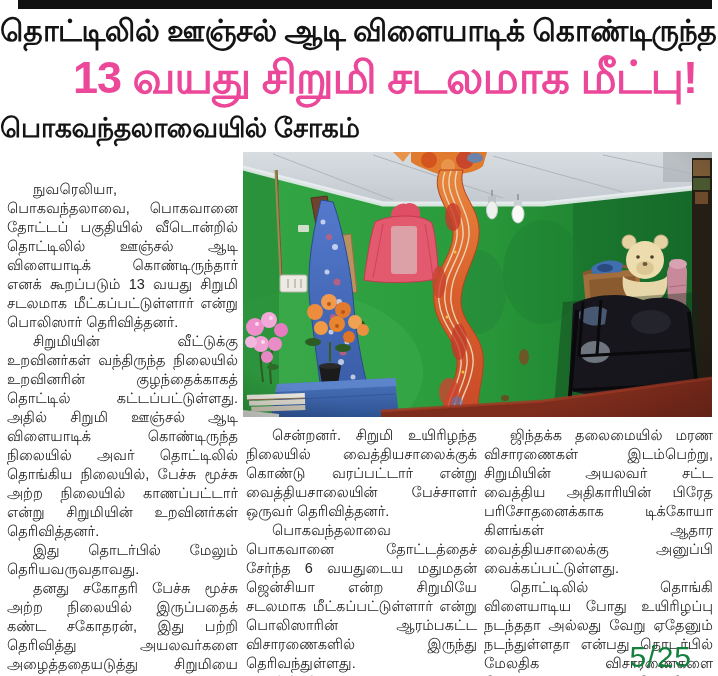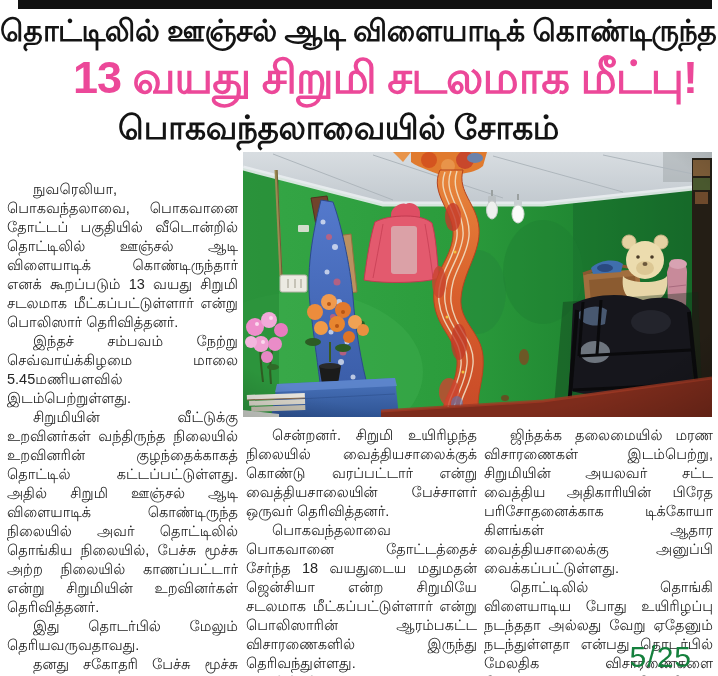--- a/index.html
+++ b/index.html
@@ -10,22 +10,22 @@
   .topbar{position:absolute;top:0;left:18px;width:694px;height:9px;background:#111111;}
   .kicker{
     position:absolute;top:13px;left:0;width:718px;text-align:left;
     font-size:30px;line-height:36px;font-weight:900;color:#141414;letter-spacing:-0.5px;
   }
   .main-headline{
     position:absolute;top:51px;left:0;width:718px;text-align:center;
     font-size:45px;line-height:54px;font-weight:900;color:#ec4899;letter-spacing:-1px;margin-left:26px;
   }
   .subhead{
-    position:absolute;top:112px;left:0;width:677px;text-align:center;
-    font-size:33px;line-height:32px;font-weight:900;color:#141414;letter-spacing:-0.5px;
+    position:absolute;top:112px;left:0;width:677px;
+    font-size:27px;line-height:32px;font-weight:900;color:#141414;letter-spacing:-0.5px;
   }
   .col{position:absolute;font-size:14.5px;line-height:19px;color:#242424;text-align:justify;}
   .col p{margin:0;text-indent:26px;word-break:break-word;}
   .col1{left:7px;top:155px;width:231px;height:500px;margin-top:25px;}
   .col2{left:246px;top:426px;width:231px;height:240px;}
   .col3{left:484px;top:426px;width:229px;height:240px;}
   .photo{position:absolute;left:243px;top:152px;width:469px;height:265px;}
   .pagenum{
     position:absolute;right:26px;bottom:4px;font-size:30px;line-height:30px;
     color:#15803d;font-weight:400;letter-spacing:1px;
@@ -37,21 +37,20 @@
 <div class="page">
 
   <div class="topbar"></div>
 
   <div class="kicker">தொட்டிலில் ஊஞ்சல் ஆடி விளையாடிக் கொண்டிருந்த</div>
   <div class="main-headline">13 வயது சிறுமி சடலமாக மீட்பு!</div>
   <div class="subhead">பொகவந்தலாவையில் சோகம்</div>
 
   <div class="col col1">
     <p>நுவரெலியா, பொகவந்தலாவை, பொகவானை தோட்டப் பகுதியில் வீடொன்றில் தொட்டிலில் ஊஞ்சல் ஆடி விளையாடிக் கொண்டிருந்தார் எனக் கூறப்படும் 13 வயது சிறுமி சடலமாக மீட்கப்பட்டுள்ளார் என்று பொலிஸார் தெரிவித்தனர்.</p>
-    <p>இந்தச் சம்பவம் நேற்று செவ்வாய்க்கிழமை மாலை 5.45மணியளவில் இடம்பெற்றுள்ளது.</p>
     <p>சிறுமியின் வீட்டுக்கு உறவினர்கள் வந்திருந்த நிலையில் உறவினரின் குழந்தைக்காகத் தொட்டில் கட்டப்பட்டுள்ளது. அதில் சிறுமி ஊஞ்சல் ஆடி விளையாடிக் கொண்டிருந்த நிலையில் அவர் தொட்டிலில் தொங்கிய நிலையில், பேச்சு மூச்சு அற்ற நிலையில் காணப்பட்டார் என்று சிறுமியின் உறவினர்கள் தெரிவித்தனர்.</p>
     <p>இது தொடர்பில் மேலும் தெரியவருவதாவது.</p>
     <p>தனது சகோதரி பேச்சு மூச்சு அற்ற நிலையில் இருப்பதைக் கண்ட சகோதரன், இது பற்றி தெரிவித்து அயலவர்களை அழைத்ததையடுத்து சிறுமியை மீட்டெடுத்த அயலவர்கள் பொகவந்தலாவை மாவட்ட வைத்தியசாலைக்குக் கொண்டு</p>
   </div>
 
   <div class="photo">
     <svg viewBox="0 0 469 265" width="469" height="265" xmlns="http://www.w3.org/2000/svg">
       <defs>
         <linearGradient id="wallGrad" x1="0" y1="0" x2="1" y2="0">
           <stop offset="0" stop-color="#35a646"></stop>
@@ -287,21 +286,21 @@
         <polyline points="138,259 300,249 469,226" fill="none" stroke="#a03a24" stroke-width="3" opacity="0.8"></polyline>
         <polygon points="0,258 36,262 36,265 0,265" fill="#cfd2cc"></polygon>
       </g>
 
       <rect x="0" y="0" width="469" height="265" fill="url(#vig)"></rect>
     </svg>
   </div>
 
   <div class="col col2">
     <p>சென்றனர். சிறுமி உயிரிழந்த நிலையில் வைத்தியசாலைக்குக் கொண்டு வரப்பட்டார் என்று வைத்தியசாலையின் பேச்சாளர் ஒருவர் தெரிவித்தனர்.</p>
-    <p>பொகவந்தலாவை பொகவானை தோட்டத்தைச் சேர்ந்த 18 வயதுடைய மதுமதன் ஜென்சியா என்ற சிறுமியே சடலமாக மீட்கப்பட்டுள்ளார் என்று பொலிஸாரின் ஆரம்பகட்ட விசாரணைகளில் இருந்து தெரிவந்துள்ளது.</p>
+    <p>பொகவந்தலாவை பொகவானை தோட்டத்தைச் சேர்ந்த 6 வயதுடைய மதுமதன் ஜென்சியா என்ற சிறுமியே சடலமாக மீட்கப்பட்டுள்ளார் என்று பொலிஸாரின் ஆரம்பகட்ட விசாரணைகளில் இருந்து தெரிவந்துள்ளது.</p>
     <p>இதேவேளை, சம்பவம் தொடர்பில் ஹட்டன் நீதிமன்ற பதில் நீதிவான் புூது</p>
   </div>
 
   <div class="col col3">
     <p>ஜிந்தக்க தலைமையில் மரண விசாரணைகள் இடம்பெற்று, சிறுமியின் அயலவர் சட்ட வைத்திய அதிகாரியின் பிரேத பரிசோதனைக்காக டிக்கோயா கிளங்கள் ஆதார வைத்தியசாலைக்கு அனுப்பி வைக்கப்பட்டுள்ளது.</p>
     <p>தொட்டிலில் தொங்கி விளையாடிய போது உயிரிழப்பு நடந்ததா அல்லது வேறு ஏதேனும் நடந்துள்ளதா என்பது தொடர்பில் மேலதிக விசாரணைகளை பொகவந்தலாவைப் பொலிஸார் மேற்கொண்டு வருகின்றனர்.</p>
   </div>
 
   <div class="pagenum">5/25</div>
 

